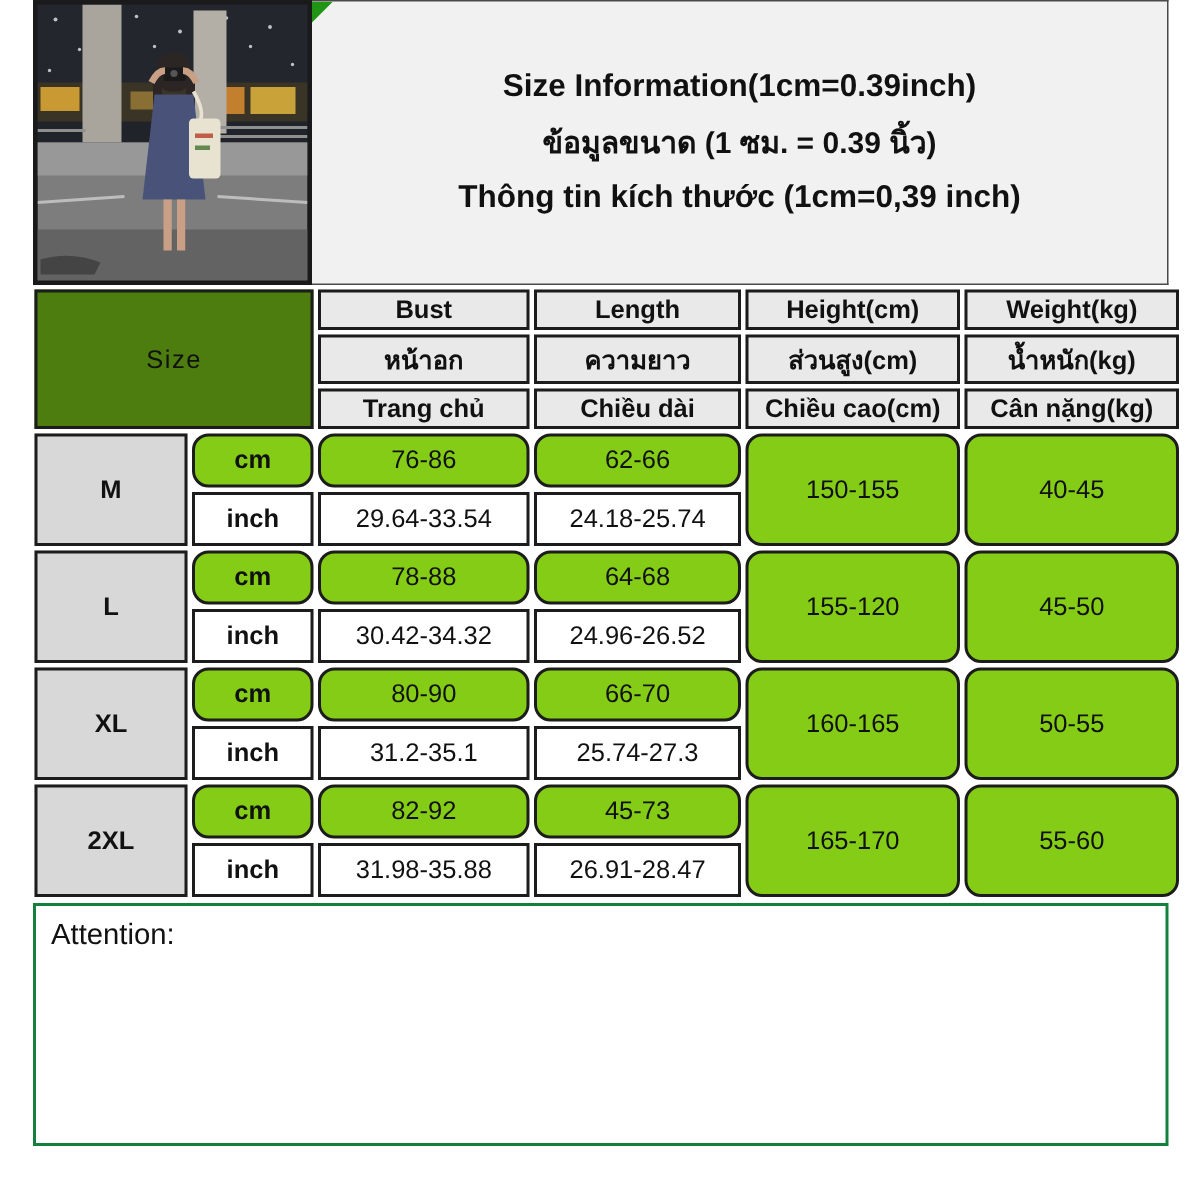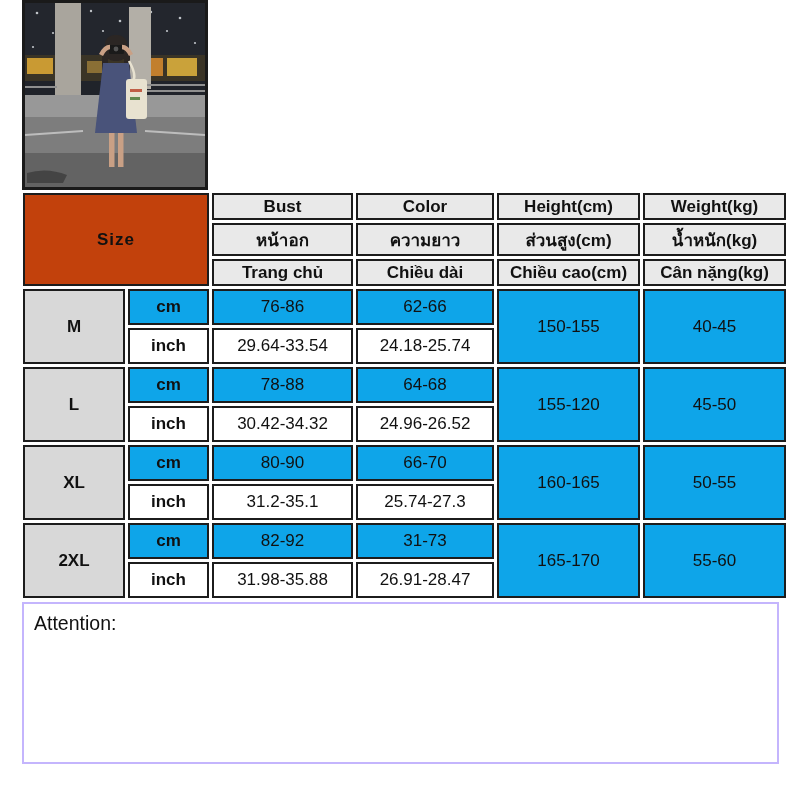--- a/index.html
+++ b/index.html
@@ -36,31 +36,31 @@
     table-layout:fixed; width:757px; border-collapse:separate;
     border-spacing:3px; margin-left:-2px;
   }
   table.size-table td {
     box-sizing:border-box; border:2px solid #1c1c1c;
     text-align:center; vertical-align:middle; overflow:hidden;
     font-size:17px;
   }
   tr.hdr td { height:27px; }
   tr.dat td { height:36px; }
-  .c-size { background:#c2410c; font-size:34px; font-weight:bold; letter-spacing:1px; }
+  .c-size { background:#4d7c0f; font-size:34px; font-weight:normal; letter-spacing:1px; }
   .c-hdr  { background:#e9e9e9; font-weight:bold; }
   .c-lab  { background:#d8d8d8; font-weight:bold; font-size:20px; }
   .c-unit { font-weight:bold; }
-  .bg-lt  { background:#0ea5e9; }
+  .bg-lt  { background:#84cc16;border-radius:11px; }
   .bg-wh  { background:#ffffff;margin-top:21px; }
 
   
   .attention {
     box-sizing:border-box; width:757px; height:162px; margin-top:1px;
-    border:2px solid #c4b5fd; background:#ffffff;
+    border:2px solid #15803d; background:#ffffff;
     padding:5px 10px 0 10px; font-size:19.5px; line-height:1.5;
   }
 </style>
 </head>
 <body>
 
 <div class="page">
   <div class="content">
 
     <div class="top">
@@ -119,36 +119,42 @@
             <rect x="84" y="130" width="5.5" height="34" fill="#c9a085"></rect>
             <rect x="93" y="130" width="5.5" height="34" fill="#c9a085"></rect>
             <path d="M104 58 q8 14 4 20" stroke="#e8e2d0" stroke-width="2.5" fill="none"></path>
             <rect x="101" y="76" width="21" height="40" rx="3" fill="#e8e2d0"></rect>
             <rect x="105" y="86" width="12" height="3" fill="#b8482f" opacity="0.85"></rect>
             <rect x="105" y="94" width="10" height="3" fill="#4a7a3a" opacity="0.85"></rect>
           </g>
         </svg>
       </div>
 
+      <div class="title-box">
+        <div class="corner-fold" style="background:#1f9415"></div>
+        <div class="t-en">Size Information(1cm=0.39inch)</div>
+        <div class="t-th">ข้อมูลขนาด (1 ซม. = 0.39 นิ้ว)</div>
+        <div class="t-vi">Thông tin kích thước (1cm=0,39 inch)</div>
+      </div>
     </div>
 
     <table class="size-table">
       <colgroup>
         <col style="width:102px">
           <col style="width:81px">
         <col style="width:141px">
           <col style="width:138px">
         <col style="width:143px">
           <col style="width:143px">
       </colgroup>
       <tbody>
         <tr class="hdr">
           <td class="c-size" colspan="2" rowspan="3">Size</td>
           <td class="c-hdr">Bust</td>
-          <td class="c-hdr">Color</td>
+          <td class="c-hdr">Length</td>
           <td class="c-hdr">Height(cm)</td>
           <td class="c-hdr">Weight(kg)</td>
         </tr>
         <tr class="hdr">
           <td class="c-hdr">หน้าอก</td>
           <td class="c-hdr">ความยาว</td>
           <td class="c-hdr">ส่วนสูง(cm)</td>
           <td class="c-hdr">น้ำหนัก(kg)</td>
         </tr>
         <tr class="hdr">
@@ -197,21 +203,21 @@
         <tr class="dat">
           <td class="c-unit bg-wh">inch</td>
           <td class="bg-wh">31.2-35.1</td>
           <td class="bg-wh">25.74-27.3</td>
         </tr>
 
         <tr class="dat">
           <td class="c-lab" rowspan="2">2XL</td>
           <td class="c-unit bg-lt">cm</td>
           <td class="bg-lt">82-92</td>
-          <td class="bg-lt">31-73</td>
+          <td class="bg-lt">45-73</td>
           <td class="bg-lt" rowspan="2">165-170</td>
           <td class="bg-lt" rowspan="2">55-60</td>
         </tr>
         <tr class="dat">
           <td class="c-unit bg-wh">inch</td>
           <td class="bg-wh">31.98-35.88</td>
           <td class="bg-wh">26.91-28.47</td>
         </tr>
       </tbody>
     </table>

